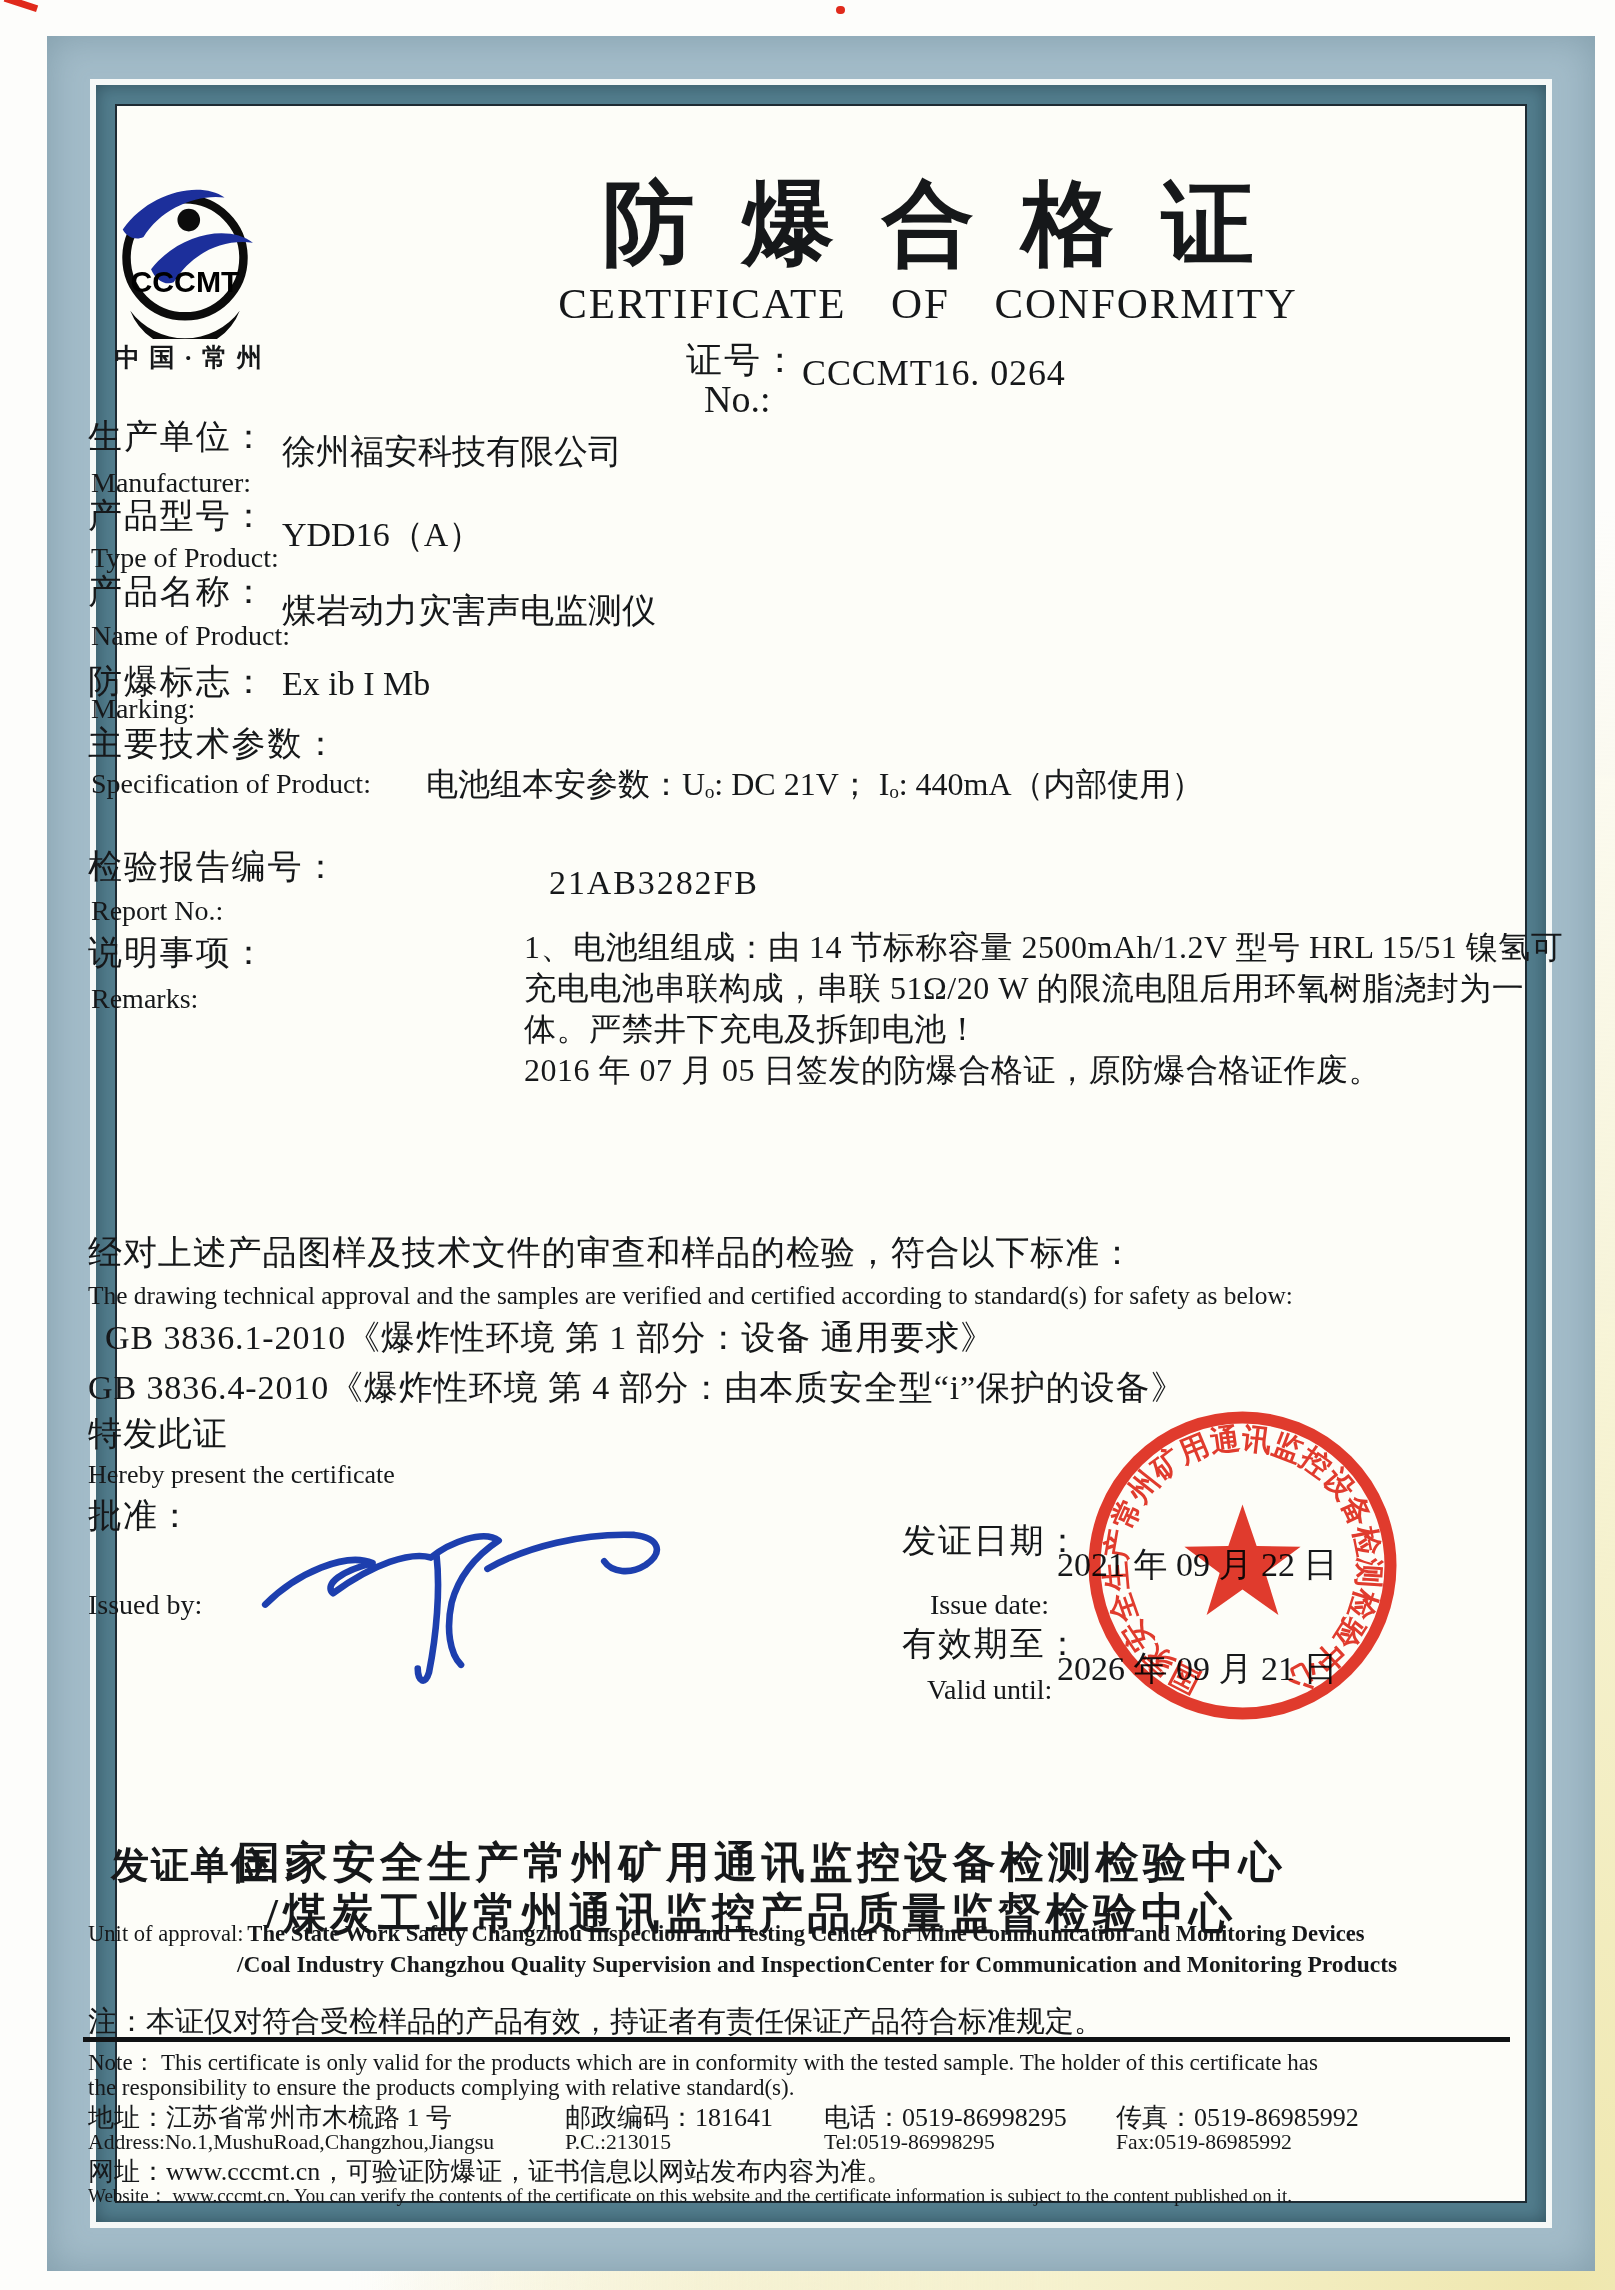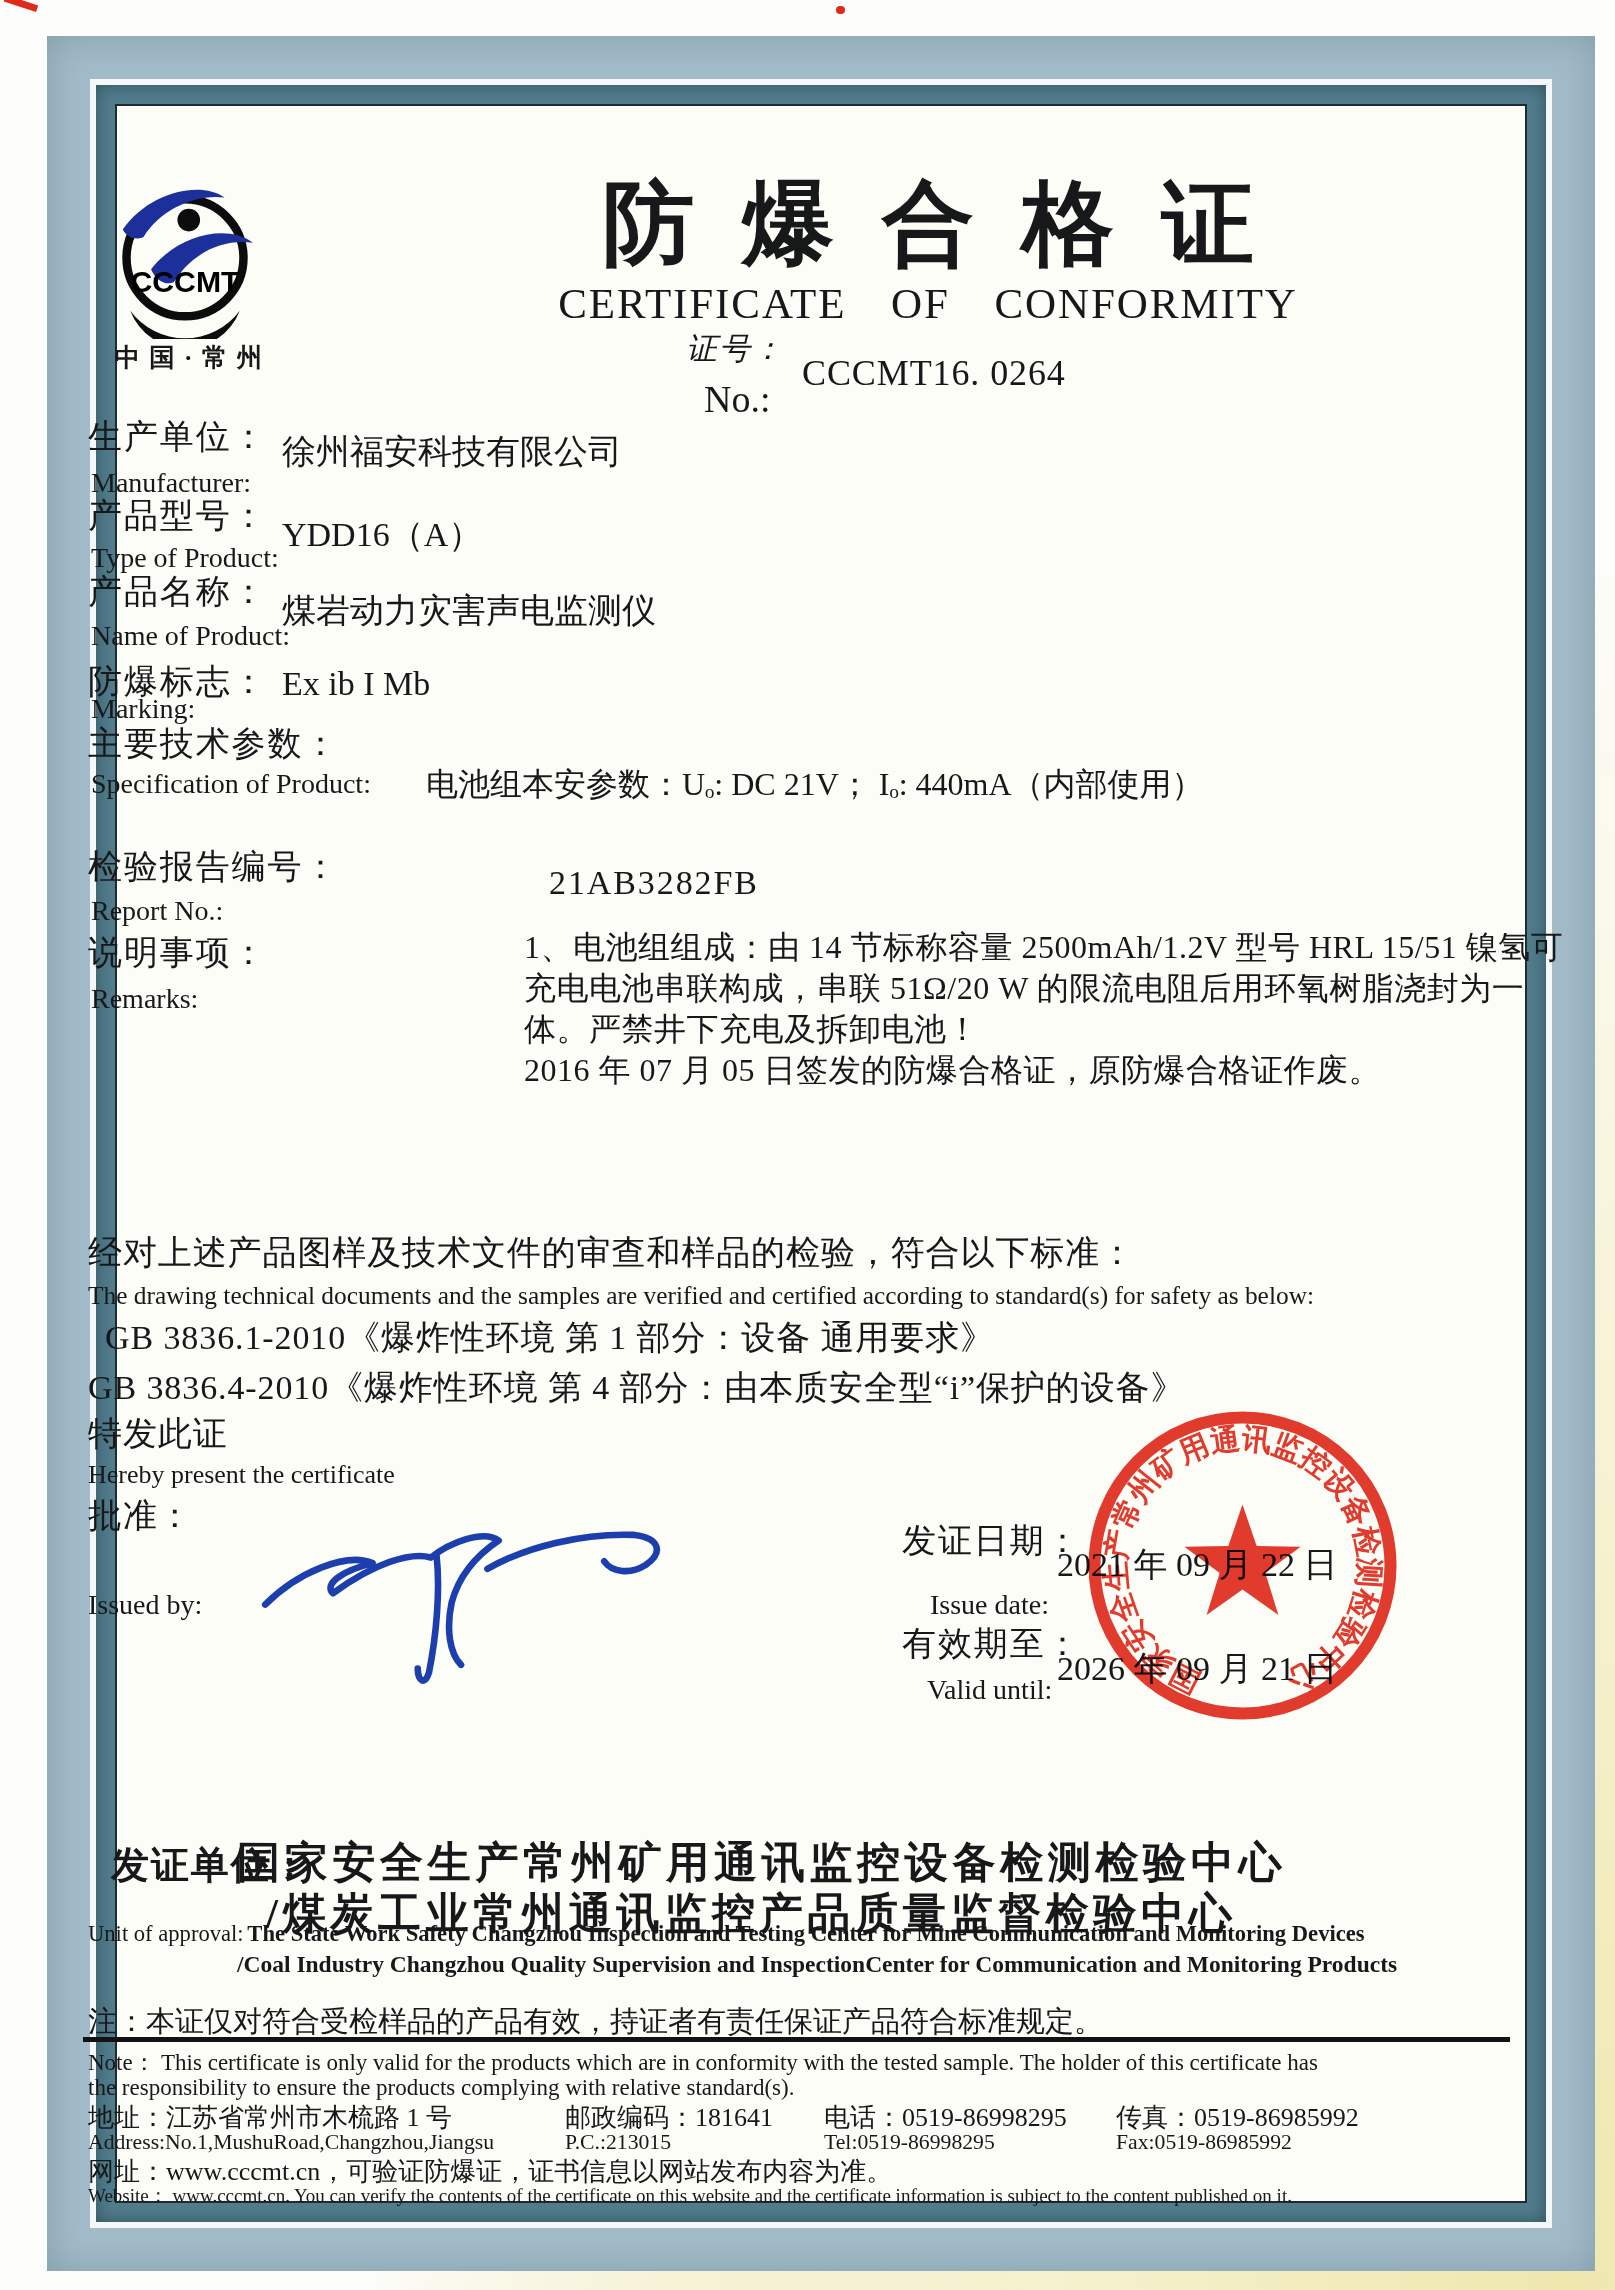--- a/index.html
+++ b/index.html
@@ -58,21 +58,21 @@
   <path d="M 30 148 A 62 62 0 0 0 146 148 A 72 72 0 0 1 30 148 Z" fill="#0c0c0c"></path>
   <path class="logo-swoosh" d="M 22 62 C 50 22 104 10 130 28 C 100 24 62 40 44 70 C 36 74 26 70 22 62 Z"></path>
   <path class="logo-swoosh" d="M 52 104 C 82 66 134 56 160 76 C 128 72 96 86 76 118 C 66 122 56 114 52 104 Z"></path>
   <circle cx="92" cy="52" r="12" fill="#0c0c0c"></circle>
   <text class="logo-txt" x="88" y="128" font-size="32" text-anchor="middle">CCCMT</text>
 </svg>
 <div class="abs region" style="left:94px;top:341px;width:198px;">中国·常州</div>
 
 <div class="abs title" style="left:476px;top:162px;width:904px;">防爆合格证</div>
 <div class="abs subtitle" style="left:476px;top:279px;width:904px;">CERTIFICATE OF CONFORMITY</div>
-<div class="abs zh-label" style="left:686px;top:328px;font-size:31px;font-style:italic;">证号：</div>
+<div class="abs zh-label" style="left:686px;top:336px;font-size:36px;">证号：</div>
 <div class="abs en-label" style="left:704px;top:377px;font-size:38px;">No.:</div>
 <div class="abs value" style="left:802px;top:352px;font-size:36px;letter-spacing:0.9px;">CCCMT16. 0264</div>
 
 <div class="abs zh-label" style="left:88px;top:414px;">生产单位：</div>
 <div class="abs en-label" style="left:91px;top:467px;">Manufacturer:</div>
 <div class="abs value" style="left:282px;top:429px;">徐州福安科技有限公司</div>
 
 <div class="abs zh-label" style="left:88px;top:493px;">产品型号：</div>
 <div class="abs en-label" style="left:91px;top:542px;">Type of Product:</div>
 <div class="abs value" style="left:282px;top:512px;">YDD16（A）</div>
@@ -96,21 +96,21 @@
 <div class="abs zh-label" style="left:88px;top:930px;">说明事项：</div>
 <div class="abs en-label" style="left:91px;top:983px;">Remarks:</div>
 <div class="abs" style="left:524px;top:927px;width:998px;">
   <div class="remarks-line">1、电池组组成：由 14 节标称容量 2500mAh/1.2V 型号 HRL 15/51 镍氢可</div>
   <div class="remarks-line">充电电池串联构成，串联 51Ω/20 W 的限流电阻后用环氧树脂浇封为一</div>
   <div class="remarks-line">体。严禁井下充电及拆卸电池！</div>
   <div class="remarks-line">2016 年 07 月 05 日签发的防爆合格证，原防爆合格证作废。</div>
 </div>
 
 <div class="abs std" style="left:88px;top:1230px;">经对上述产品图样及技术文件的审查和样品的检验，符合以下标准：</div>
-<div class="abs" style="left:88px;top:1281px;font-size:25.4px;white-space:nowrap;">The drawing technical documents and the samples are verified and certified according to standard(s) for safety as below:</div>
+<div class="abs" style="left:88px;top:1281px;font-size:25.4px;white-space:nowrap;">The drawing technical approval and the samples are verified and certified according to standard(s) for safety as below:</div>
 <div class="abs std" style="left:105px;top:1315px;">GB 3836.1-2010《爆炸性环境 第 1 部分：设备 通用要求》</div>
 <div class="abs std" style="left:88px;top:1365px;">GB 3836.4-2010《爆炸性环境 第 4 部分：由本质安全型“i”保护的设备》</div>
 <div class="abs std" style="left:88px;top:1411px;">特发此证</div>
 <div class="abs" style="left:88px;top:1460px;font-size:26px;">Hereby present the certificate</div>
 <div class="abs std" style="left:88px;top:1493px;">批准：</div>
 <div class="abs en-label" style="left:88px;top:1589px;">Issued by:</div>
 
 <svg class="abs sig" style="left:252px;top:1514px;" width="452" height="184" viewBox="0 0 480 195">
   <path d="M14 96 C 48 62, 100 40, 128 52 C 96 60, 76 74, 86 84 C 130 52, 168 40, 190 46
            M 196 44 C 200 80, 196 128, 188 168 C 184 182, 176 178, 176 164

